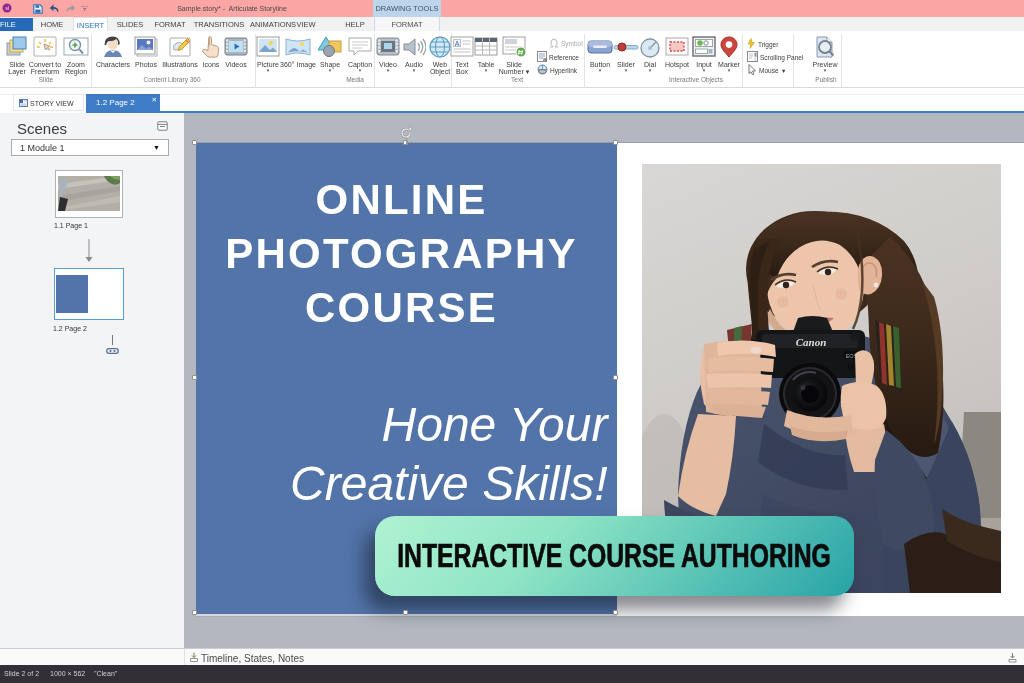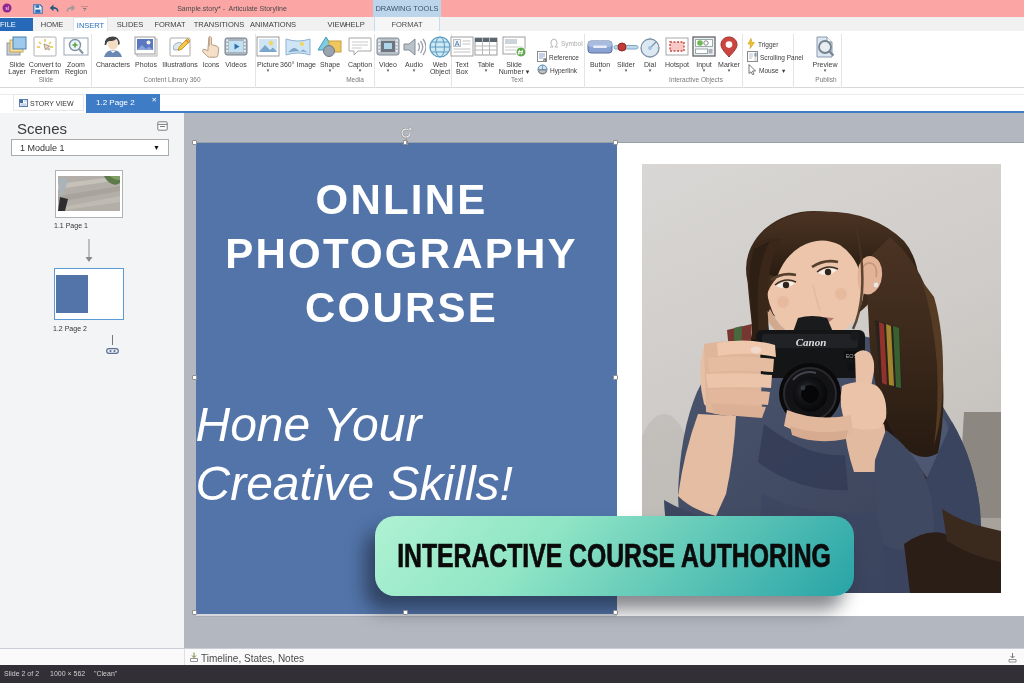--- a/index.html
+++ b/index.html
@@ -33,21 +33,21 @@
   #pagetab { position:absolute; top:6px; left:86px; width:74px; height:17px; background:#3e7dc6; color:#fff; font-size:8px; text-align:left; padding-left:10px; line-height:18px; }
   #pagetab .x { position:absolute; top:-3px; right:3px; font-size:6.5px; color:#fff; }
   #blueline { position:absolute; top:22.5px; left:86px; width:938px; height:2px; background:#3e7dc6; }
   
   #scenes { position:absolute; top:112.5px; left:0; width:184px; height:535px; background:#f3f4f6; }
   
   #canvas { position:absolute; top:112.5px; left:184px; width:840px; height:535px; background:#b2b7c0; overflow:hidden; }
   #slide { position:absolute; left:11.5px; top:29.5px; width:829px; height:474px; background:#fff; border-top:1px solid #9aa0a8; }
   #bluerect { position:absolute; left:11.5px; top:30.5px; width:421px; height:470.5px; background:#5274a9; }
   #title1 { position:absolute; left:11.5px; top:60px; width:412px; text-align:center; color:#fff; font-weight:bold; font-size:42px; line-height:54px; letter-spacing:2.2px; }
-  #title2 { position:absolute; left:11.5px; top:282px; width:412px; text-align:left; color:#fff; font-style:italic; font-size:48px; line-height:59px; }
+  #title2 { position:absolute; left:11.5px; top:282px; width:412px; text-align:right; color:#fff; font-style:italic; font-size:48px; line-height:59px; }
   .handle { position:absolute; width:5px; height:5px; background:#fff; border:1px solid #8f8f8f; border-radius:1px; }
   #photo { position:absolute; left:458px; top:51.5px; width:400px; height:429px; }
   #banner { position:absolute; left:190.5px; top:403.5px; width:479px; height:80px; border-radius:20px; background:linear-gradient(133deg,#aff2d3 0%, #8fe5c5 35%, #27a3a7 100%); box-shadow:-10px 14px 18px rgba(15,20,30,0.5); }
   #banner span { position:absolute; top:21px; left:-60.5px; width:600px; text-align:center; font-size:33px; font-weight:bold; color:#0b0b0b; -webkit-text-stroke:0.7px #0b0b0b; transform:scaleX(0.75); transform-origin:center; letter-spacing:0px; white-space:nowrap; }
   
   #timelinebar { position:absolute; top:647.5px; left:0; width:1024px; height:17.5px; background:#fafafa; border-top:1px solid #c9cdd4; }
   #statusbar { position:absolute; top:665px; left:0; width:1024px; height:18px; background:#332f36; color:#cfcfcf; font-size:7px; line-height:18px; }
 </style>
 </head>
 <body>
@@ -76,21 +76,21 @@
     <div id="dtools">DRAWING TOOLS</div>
   </div>
 
   <div id="tabrow">
     <div id="filetab">FILE</div>
     <div class="mtab" style="left:52px">HOME</div>
     <div class="mtab" style="left:130px">SLIDES</div>
     <div class="mtab" style="left:170px">FORMAT</div>
     <div class="mtab" style="left:219px">TRANSITIONS</div>
     <div class="mtab" style="left:273px">ANIMATIONS</div>
-    <div class="mtab" style="left:337px">VIEW</div>
+    <div class="mtab" style="left:306px">VIEW</div>
     <div class="mtab" style="left:355px">HELP</div>
     <div id="inserttab">INSERT</div>
     <div id="formattab">FORMAT</div>
   </div>
 
   <div id="ribbon">
     <div class="vsep" style="left:91px"></div>
     <div class="vsep" style="left:255px"></div>
     <div class="vsep" style="left:374px"></div>
     <div class="vsep" style="left:451px"></div>

